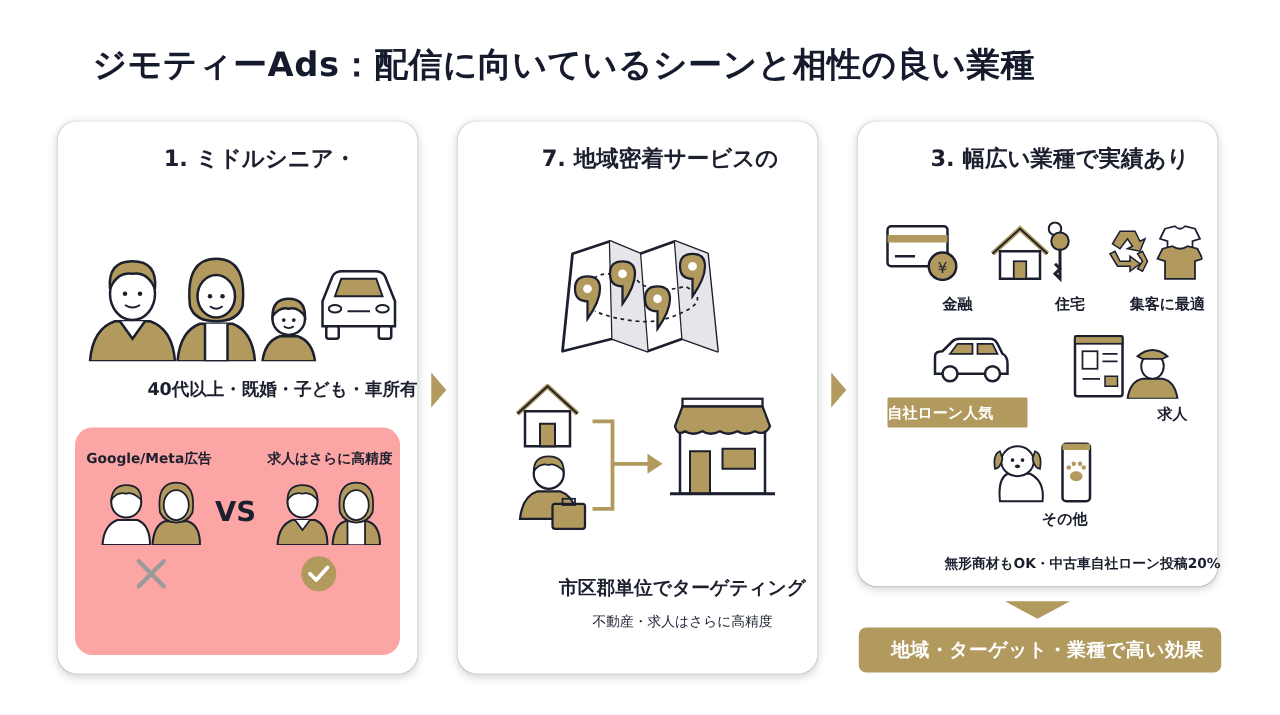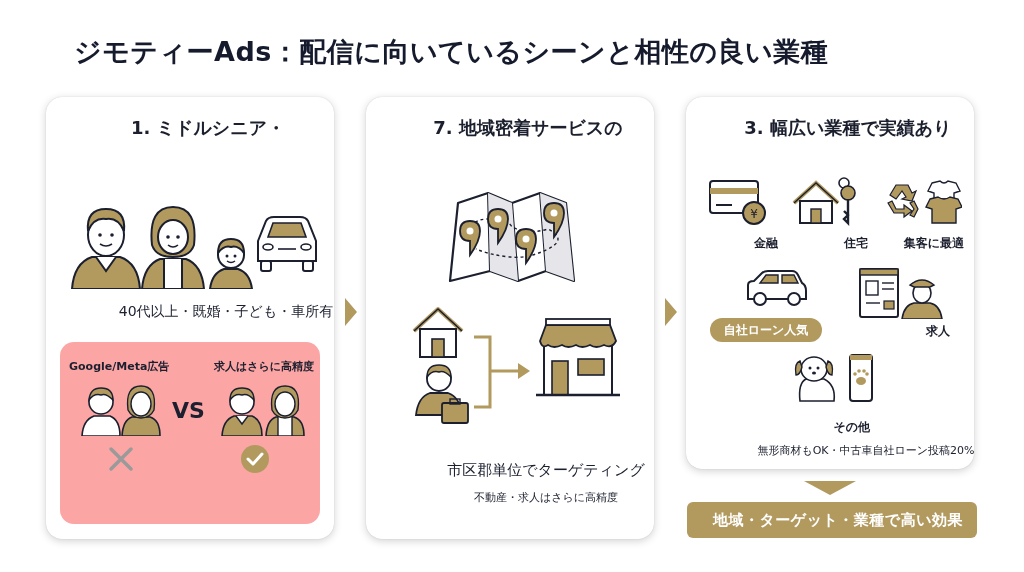--- a/index.html
+++ b/index.html
@@ -18,28 +18,28 @@
 
   .arrow-r { position: absolute; width: 0; height: 0; border-top: 14px solid transparent; border-bottom: 14px solid transparent; border-left: 12px solid #b29a5f; }
   #arr1 { left: 345px; top: 298px; }
   #arr2 { left: 665px; top: 298px; }
   .arrow-d { position: absolute; left: 804px; top: 481px; width: 0; height: 0; border-left: 26px solid transparent; border-right: 26px solid transparent; border-top: 14px solid #b29a5f; }
 
   .result { position: absolute; left: 687px; top: 502px; width: 290px; height: 36px; background: #b29a5f; border-radius: 6px; color: #ffffff;
             font-size: 15px; font-weight: bold; text-align: center; line-height: 36px; letter-spacing: 0.5px; padding-left: 12px; }
 
   .abs { position: absolute; }
-  .caption { position: absolute; width: 100%; text-align: center; font-weight: normal; color: #1b1f2e; }
+  .caption { position: absolute; width: 100%; text-align: center; font-weight: bold; color: #1b1f2e; }
 
   .compare { position: absolute; left: 14px; top: 245px; width: 260px; height: 182px; background: #fca5a5; border-radius: 14px; }
   .cmp-label { position: absolute; font-size: 11px; font-weight: bold; white-space: nowrap; }
   .vs { position: absolute; left: 112px; top: 56px; font-size: 22px; font-weight: bold; }
 
-  .pill { position: absolute; left: 24px; top: 221px; width: 112px; height: 24px; border-radius: 12px; background: #b29a5f; color: #fff;
-          font-size: 12px; font-weight: bold; text-align: center; line-height: 24px; }
+  .pill { position: absolute; left: 24px; top: 221px; width: 112px; height: 24px; border-radius: 1px; background: #b29a5f; color: #fff;
+          font-size: 12px; font-weight: bold; line-height: 24px; }
   .ind-label { position: absolute; font-size: 12px; font-weight: bold; text-align: right; width: 80px; }
 </style>
 </head>
 <body>
 
 <div class="title">ジモティーAds：配信に向いているシーンと相性の良い業種</div>
 
 <div class="card" id="card1">
   <div class="card-h">
     <div>1. ミドルシニア・</div>
@@ -250,19 +250,19 @@
     <rect x="60" y="2" width="22" height="46" rx="3" fill="#fff" stroke="#1b1f2e" stroke-width="2"></rect>
     <rect x="60" y="2" width="22" height="5" fill="#b29a5f"></rect>
     <g fill="#b29a5f">
         <ellipse cx="71" cy="28" rx="5" ry="4"></ellipse>
         <circle cx="65" cy="21" r="1.8"></circle>
         <circle cx="69" cy="18" r="1.8"></circle>
         <circle cx="74" cy="18" r="1.8"></circle>
         <circle cx="77" cy="21" r="1.8"></circle>
       </g>
   </svg>
-  <div class="ind-label" style="left:104px;top:322px">その他</div>
+  <div class="ind-label" style="left:104px;top:310px">その他</div>
 
   <div class="caption" style="top:346px;font-size:11px">無形商材もOK・中古車自社ローン投稿20%</div>
 </div>
 
 <div class="arrow-d"></div>
 <div class="result">地域・ターゲット・業種で高い効果</div>
 
 </body></html>

